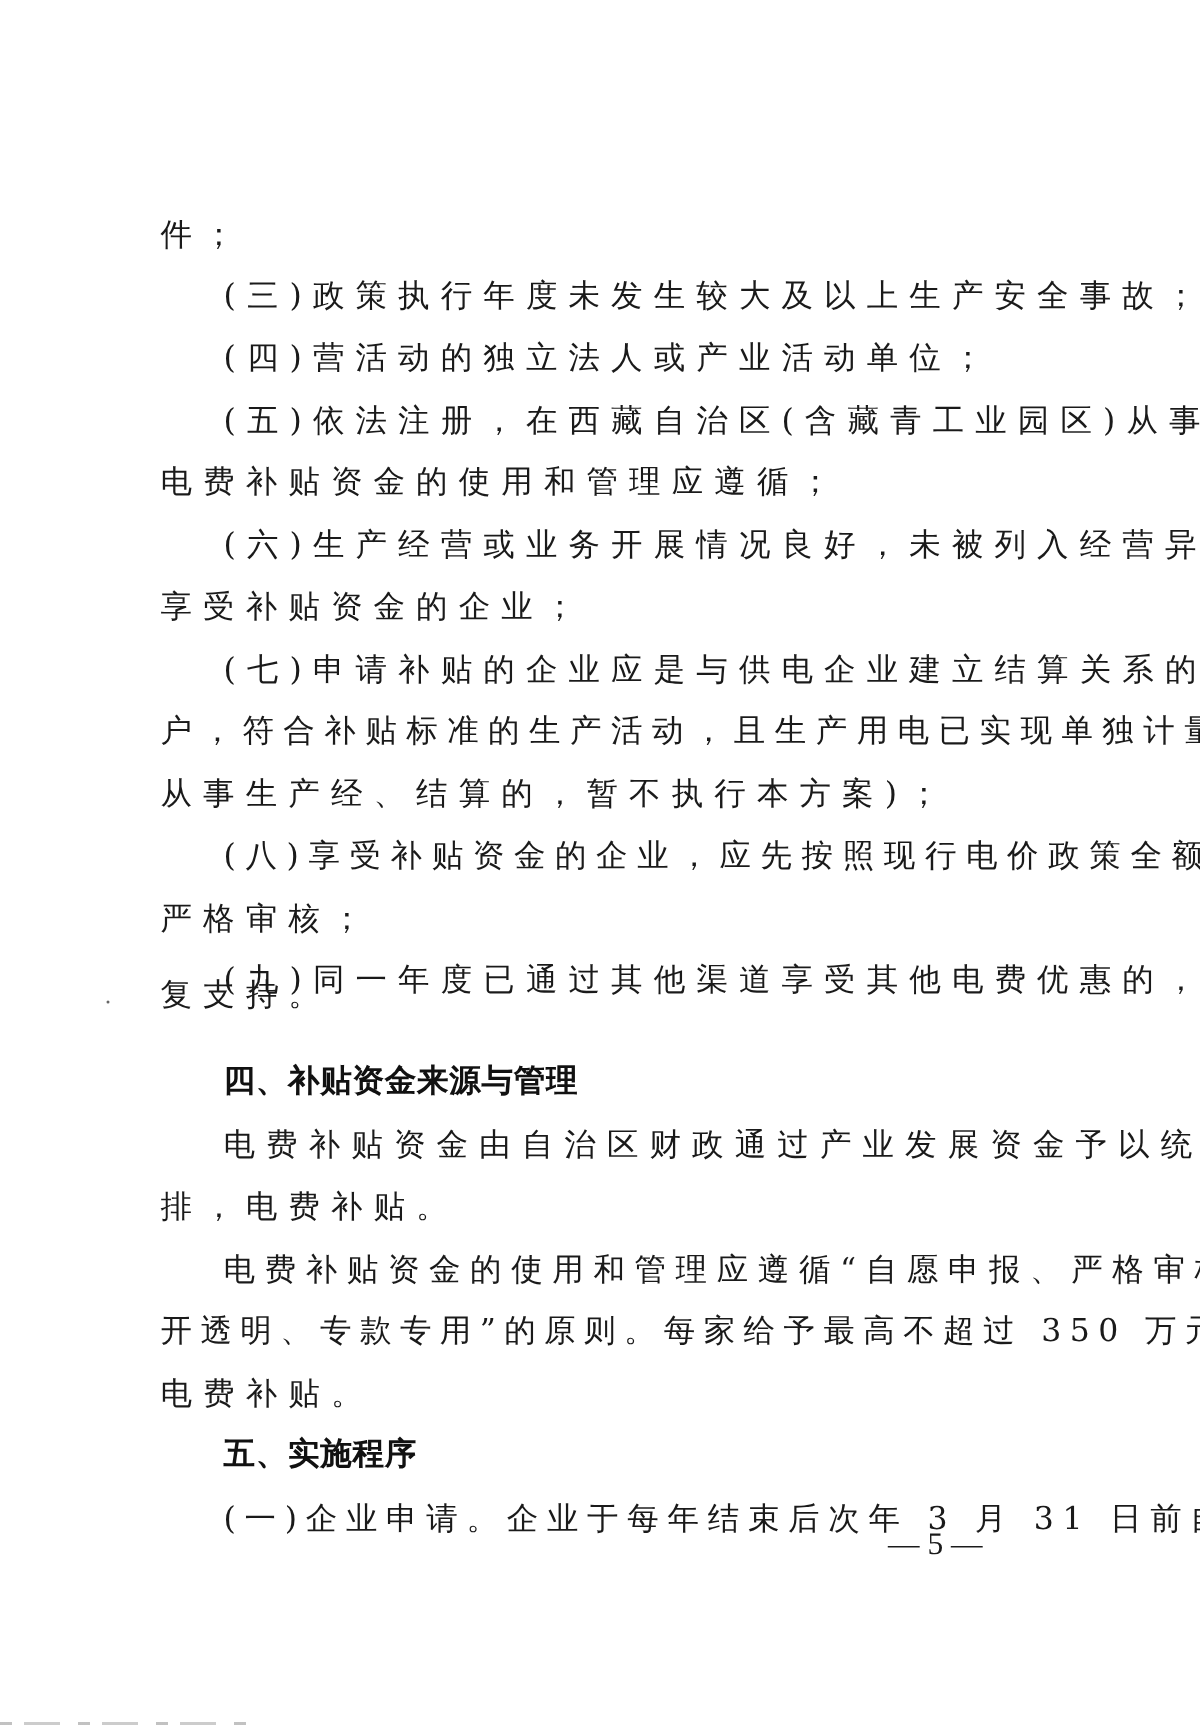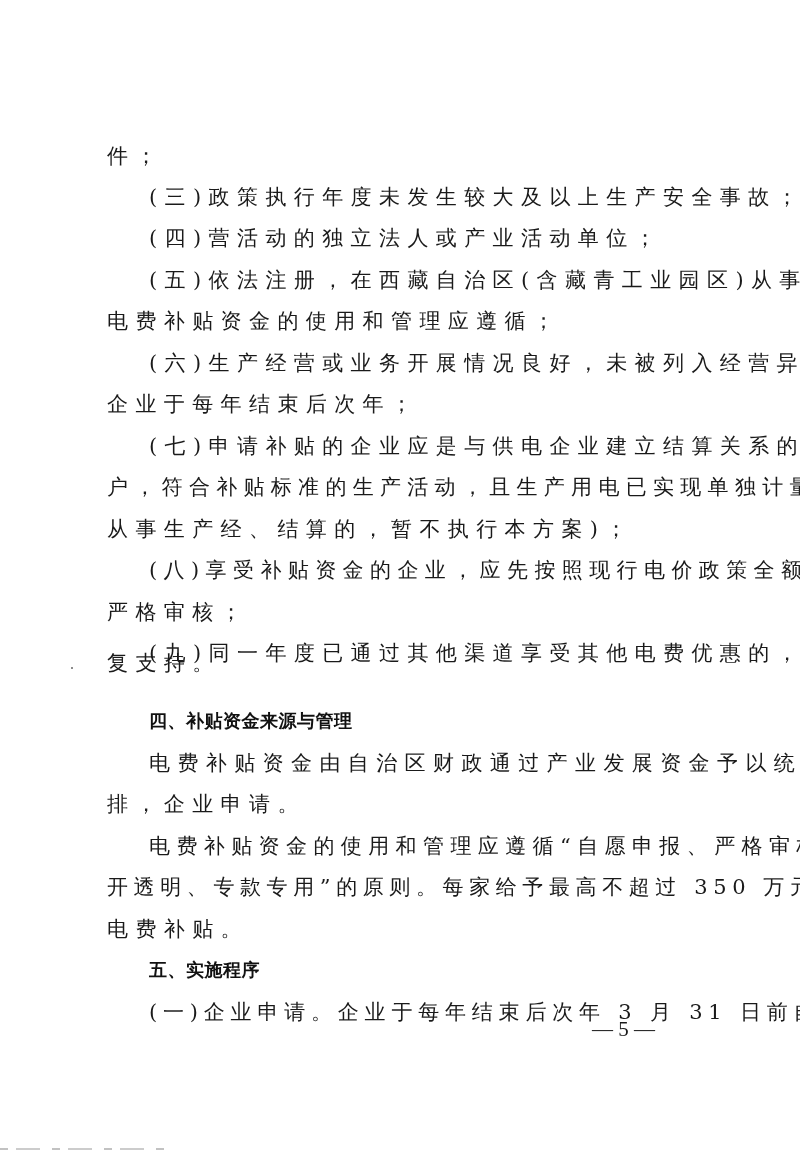--- a/index.html
+++ b/index.html
@@ -10,51 +10,51 @@
     left: 107px;
     height: 30px;
     line-height: 30px;
     font-family: "DejaVu Serif", "Liberation Serif", serif;
     font-size: 21px;
     letter-spacing: 7.4px;
     color: #1a1a1a;
     white-space: nowrap;
   }
   .indent { left: 149px; }
-  .heading { font-family: Liberation Sans, sans-serif; font-weight: bold; letter-spacing: 0.5px; font-size: 18px; color: #111; text-align: center; }
+  .heading { font-family: Liberation Sans, sans-serif; font-weight: bold; letter-spacing: 0.5px; font-size: 21px; color: #111; text-align: center; }
   .page-number {
     position: absolute; top: 1017px; left: 592px;
     font-family: "Liberation Serif", "DejaVu Serif", serif;
     font-size: 21px; color: #1a1a1a; white-space: pre;
   }
   .scan-artifact { position: absolute; left: 0; top: 1148px; width: 170px; height: 2px;
     background: repeating-linear-gradient(90deg, #999 0 8px, transparent 8px 16px, #aaa 16px 40px, transparent 40px 52px); opacity: 0.6; }
   .stray-dot { position: absolute; left: 71px; top: 667px; width: 2px; height: 2px; background: #666; border-radius: 50%; }
 </style>
 </head>
 <body>
 
 <div class="page">
   <div class="line" style="top:141px">件；</div>
   <div class="line indent" style="top:182px">(三)政策执行年度未发生较大及以上生产安全事故；</div>
   <div class="line indent" style="top:223px">(四)营活动的独立法人或产业活动单位；</div>
   <div class="line indent" style="top:265px">(五)依法注册，在西藏自治区(含藏青工业园区)从事生产经</div>
   <div class="line" style="top:306px">电费补贴资金的使用和管理应遵循；</div>
   <div class="line indent" style="top:348px">(六)生产经营或业务开展情况良好，未被列入经营异常和严</div>
-  <div class="line" style="top:389px">企业于每年结束后次年；</div>
+  <div class="line" style="top:389px">享受补贴资金的企业；</div>
   <div class="line indent" style="top:431px">(七)申请补贴的企业应是与供电企业建立结算关系的直供</div>
   <div class="line" style="top:472px; letter-spacing:6.3px">户，符合补贴标准的生产活动，且生产用电已实现单独计量(未落</div>
   <div class="line" style="top:514px">从事生产经、结算的，暂不执行本方案)；</div>
   <div class="line indent" style="top:555px; letter-spacing:6.4px">(八)享受补贴资金的企业，应先按照现行电价政策全额、按期</div>
   <div class="line" style="top:597px">严格审核；</div>
   <div class="line indent" style="top:638px">(九)同一年度已通过其他渠道享受其他电费优惠的，不再重</div>
   <div class="line" style="top:648px">复支持。</div>
   <div class="line indent heading" style="top:706px">四、补贴资金来源与管理</div>
   <div class="line indent" style="top:748px">电费补贴资金由自治区财政通过产业发展资金予以统筹安</div>
-  <div class="line" style="top:789px">排，企业申请。</div>
+  <div class="line" style="top:789px">排，电费补贴。</div>
   <div class="line indent" style="top:831px; letter-spacing:6.4px">电费补贴资金的使用和管理应遵循“自愿申报、严格审核、公</div>
   <div class="line" style="top:872px; letter-spacing:5.6px">开透明、专款专用”的原则。每家给予最高不超过 350 万元的电度</div>
   <div class="line indent heading" style="top:955px">五、实施程序</div>
   <div class="line" style="top:914px">电费补贴。</div>
   <div class="line indent" style="top:997px; letter-spacing:5.8px">(一)企业申请。企业于每年结束后次年 3 月 31 日前自愿向</div>
 
   <div class="page-number">— 5 —</div>
 
   <div class="stray-dot"></div>
   <div class="scan-artifact"></div>

